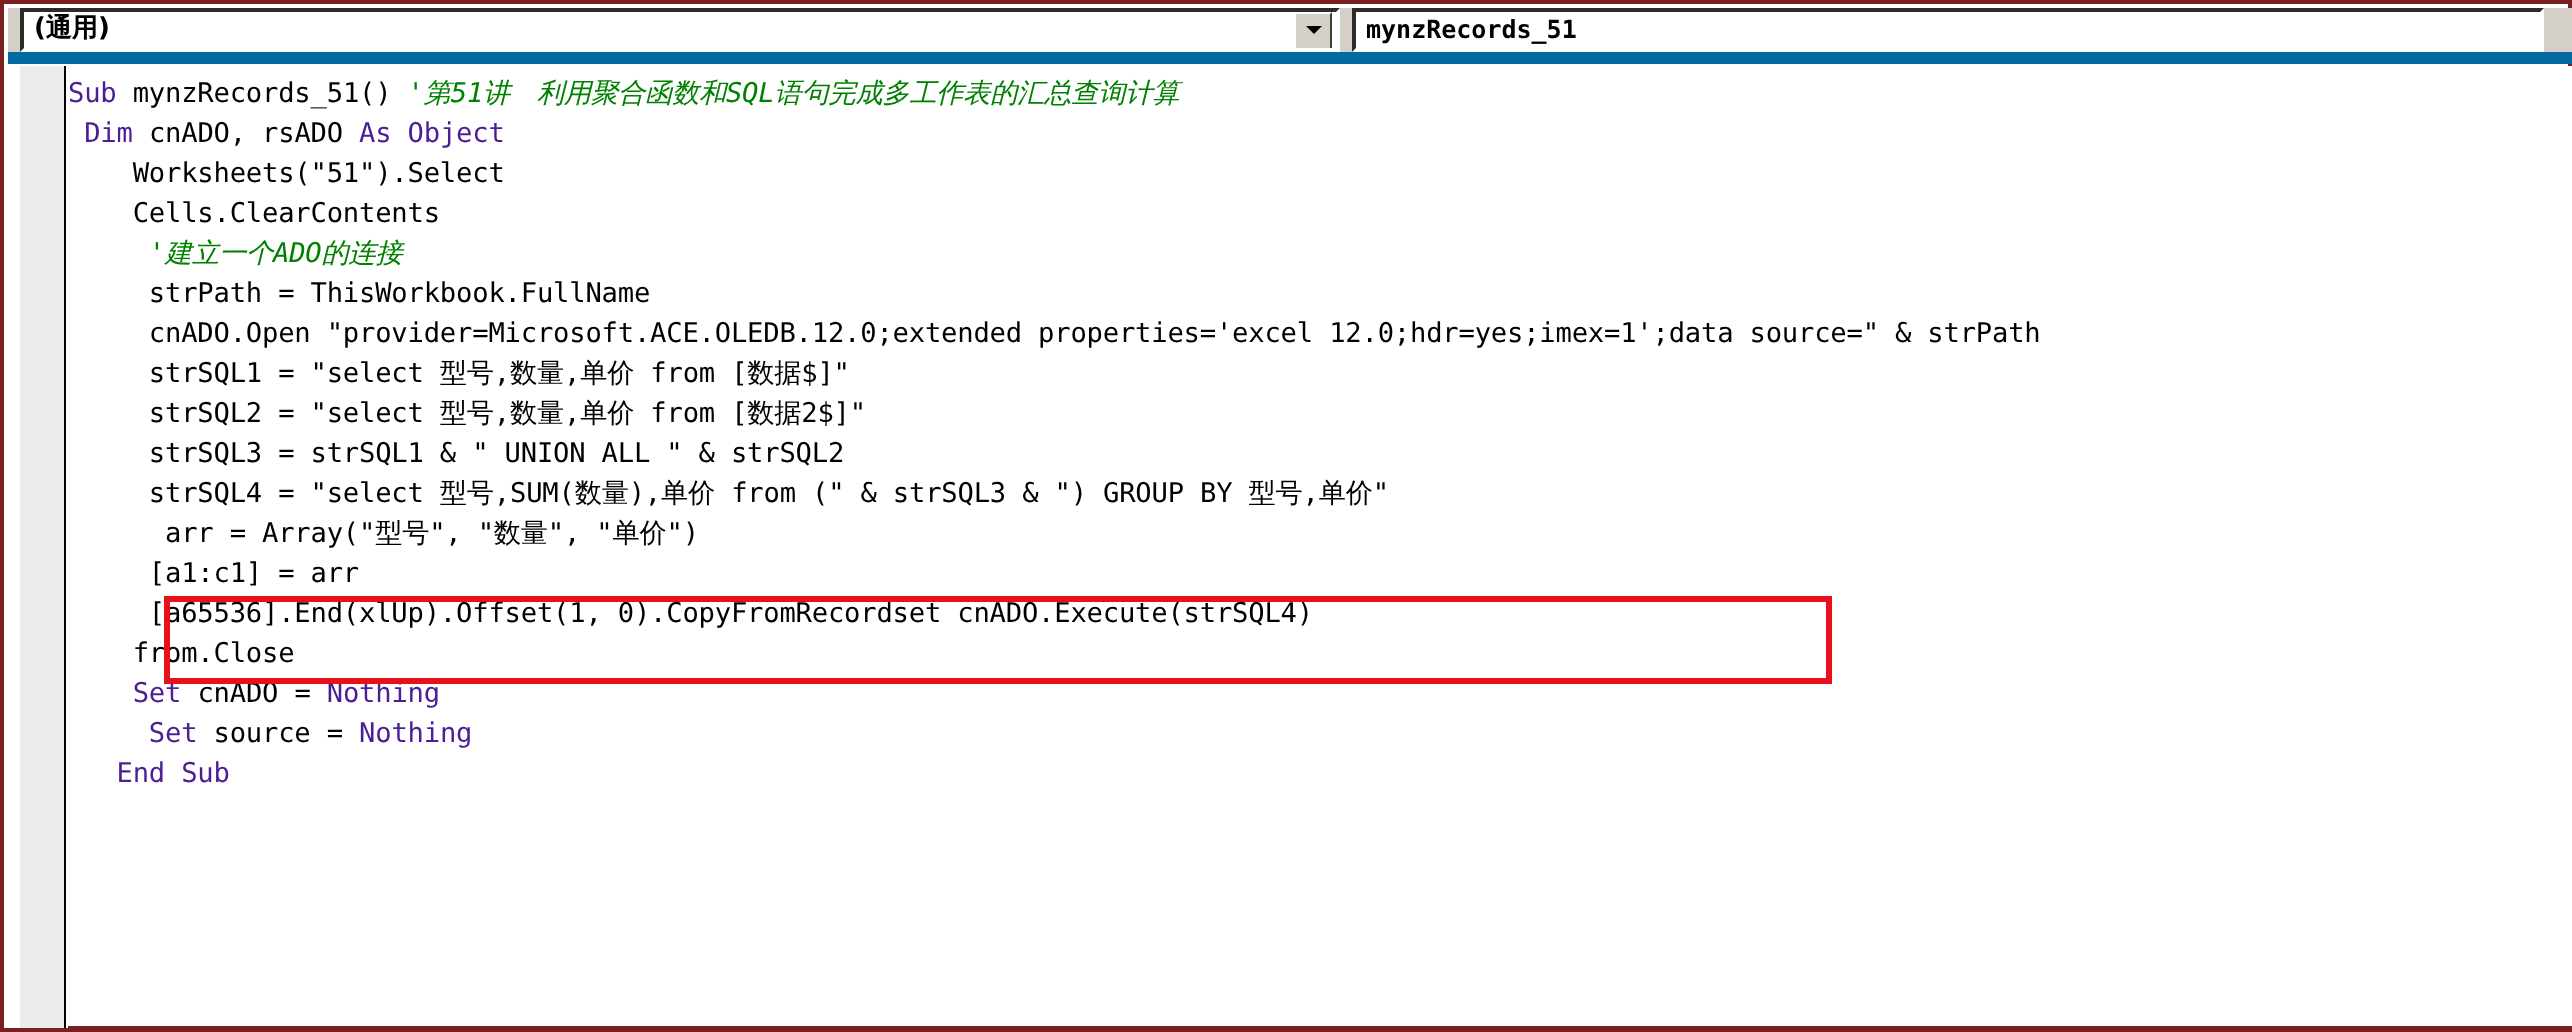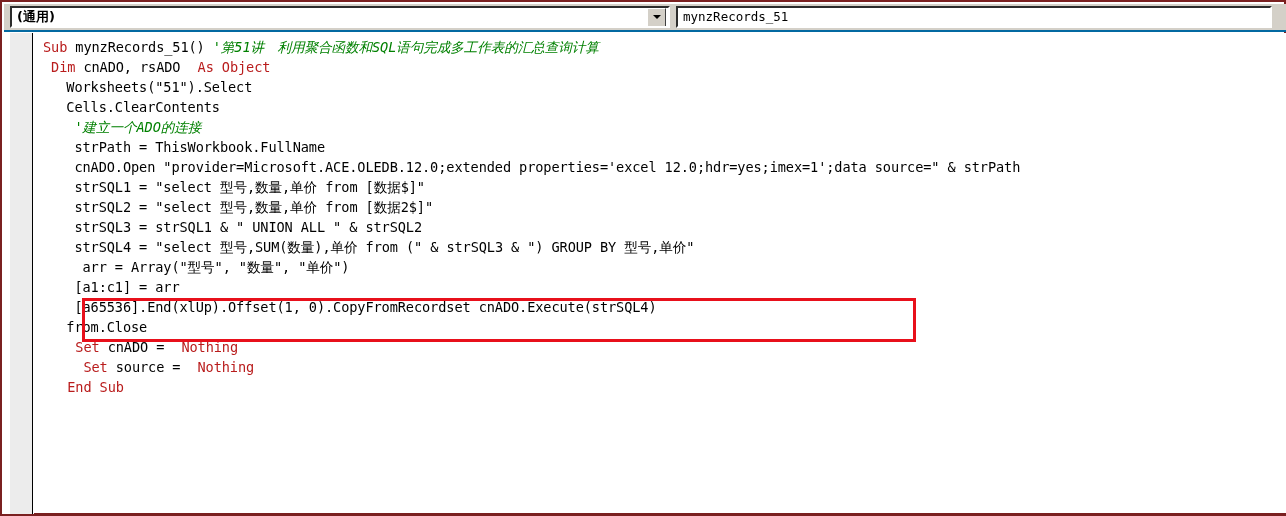--- a/index.html
+++ b/index.html
@@ -26,21 +26,21 @@
   }
 
   
   .vbe-header {
     position: absolute;
     left: 2px; top: 2px;
     width: 1282px;
     height: 28px;
     background: #d4d0c8;
     box-sizing: border-box;
-    border-bottom: 2px solid #0369a1;
+    border-bottom: 6px solid #0369a1;
     display: flex;
     align-items: center;
   }
   .combo {
     position: relative;
     height: 22px;
     box-sizing: border-box;
     background: #ffffff;
     border: 2px inset #d4d0c8;
     border-top-color: #808080;
@@ -57,21 +57,21 @@
   }
   .combo-proc {
     margin-left: 6px;
     width: 596px;
   }
   .combo-text {
     flex: 1;
     padding-left: 5px;
     font-family: "DejaVu Sans Mono", "Liberation Mono", monospace;
     font-size: 12.5px;
-    font-weight: normal;
+    font-weight: bold;
     color: #000000;
     white-space: nowrap;
     line-height: 18px;
   }
   .combo-object .combo-text {
     font-family: "DejaVu Sans", "Liberation Sans", sans-serif;
     font-size: 13px;
     font-weight: bold;
   }
   .combo-arrow {
@@ -124,21 +124,21 @@
   }
   .code-line {
     font-family: "DejaVu Sans Mono", "Liberation Mono", monospace;
     font-size: 13.6px;
     line-height: 20px;
     height: 20px;
     white-space: pre;
     color: #000000;
     letter-spacing: -0.1px;
   }
-  .kw  { color: #b91c1c; padding-left: 9px; }
+  .kw  { color: #4c1d95; }
   .cmt { color: #008000; font-style: italic; }
 
   
   .red-box {
     position: absolute;
     left: 78px;
     top: 265px;
     width: 834px;
     height: 44px;
     border: 3px solid #e8101b;

